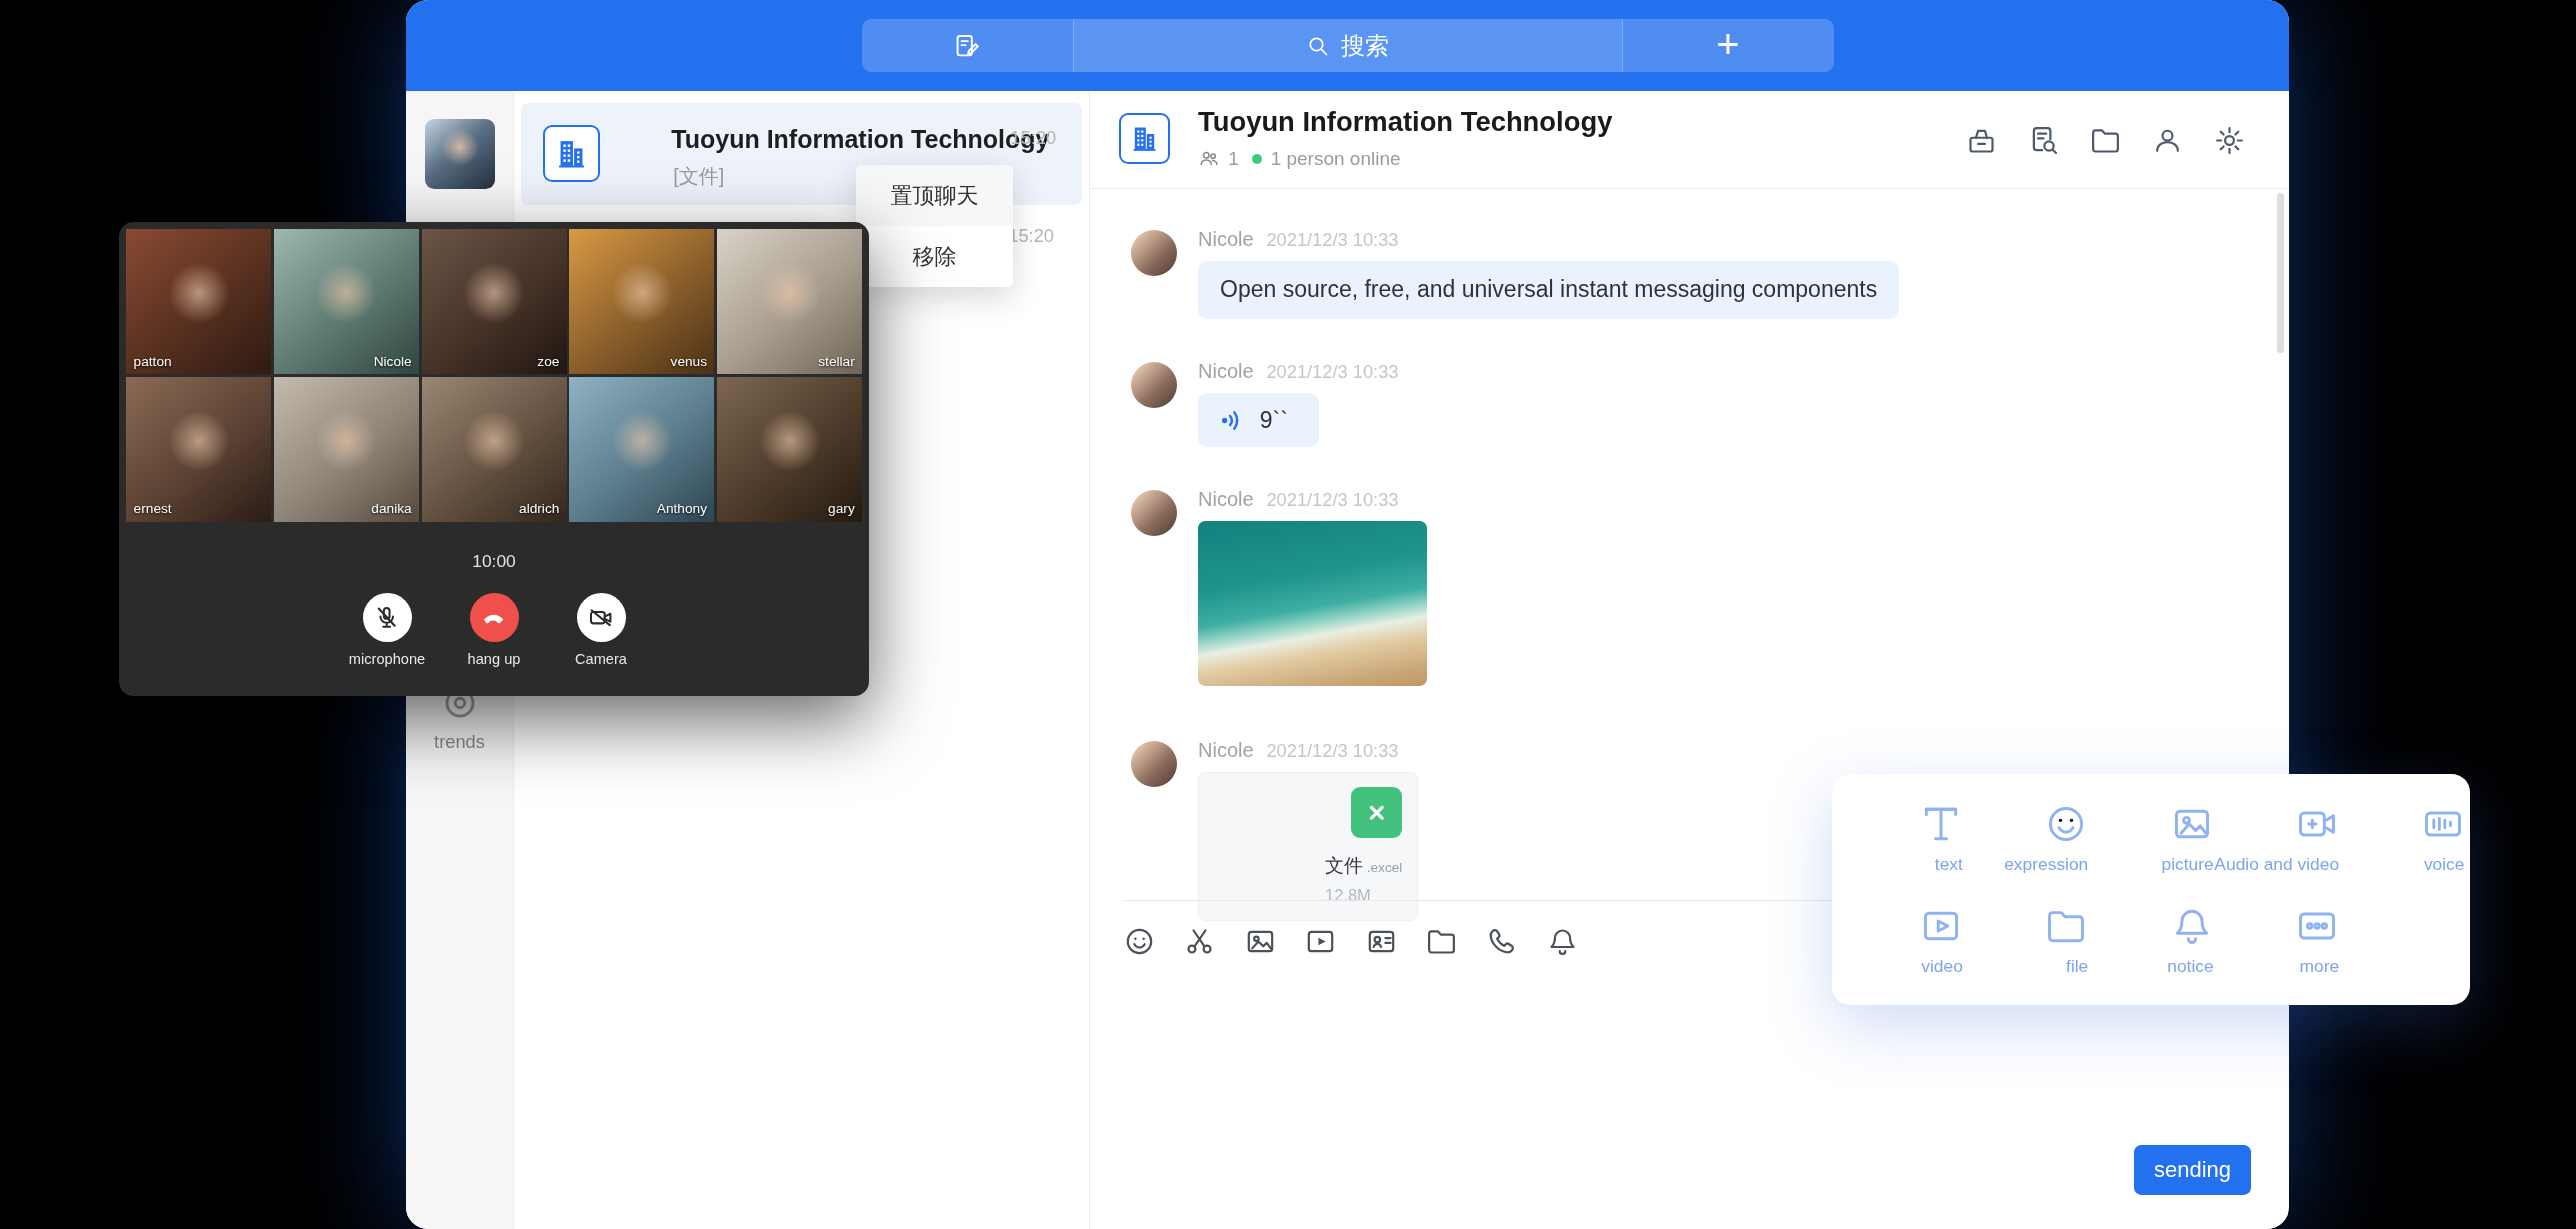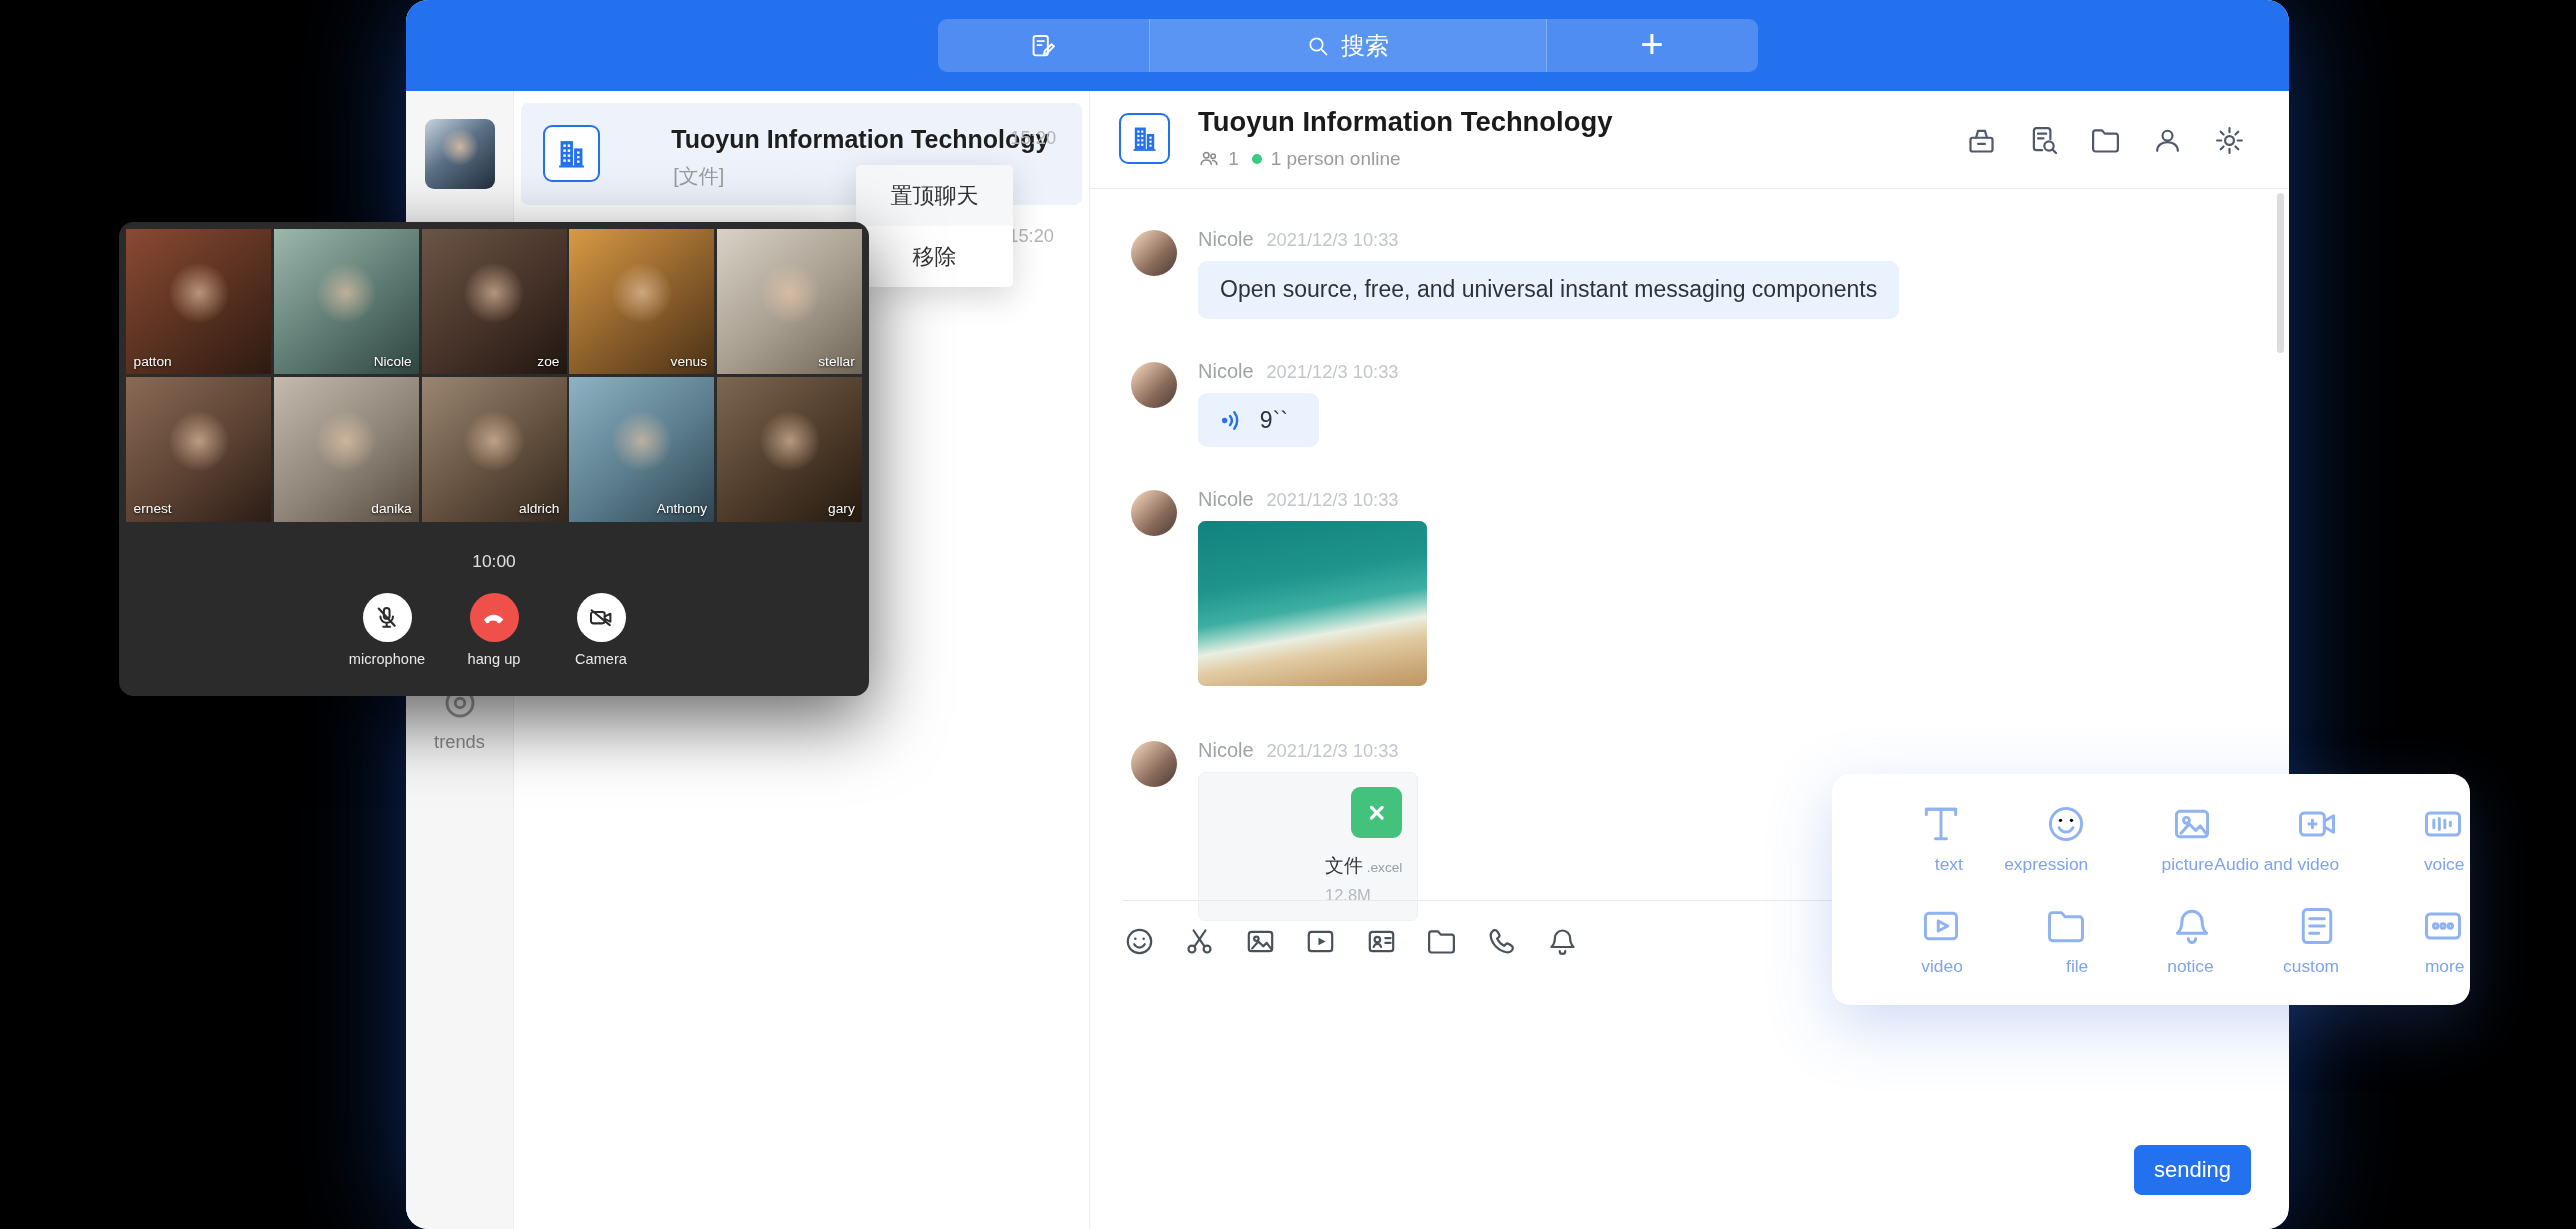--- a/index.html
+++ b/index.html
@@ -4,21 +4,21 @@
 <style>
   * { margin:0; padding:0; box-sizing:border-box; }
   html,body { width:2576px; height:1229px; background:#000; font-family:"Liberation Sans","DejaVu Sans",sans-serif; overflow:hidden; }
 
   
   .app-window { position:absolute; left:406px; top:0; width:1883px; height:1229px; background:#fff;
     border-radius:22px; overflow:hidden; box-shadow:0 0 110px rgba(30,100,230,.45), 0 27.4px 82px rgba(0,0,0,.6); }
 
   
   .topbar { position:absolute; left:0; top:0; right:0; height:91px; background:var(--accent,#2471F0); }
-  .search-group { position:absolute; left:50%; top:19px; transform:translateX(-50%); width:820px; height:53px;
+  .search-group { position:absolute; left:50%; top:19px; transform:translateX(-50%); width:972px; height:53px;
     background:rgba(255,255,255,.20); border-radius:9.1px; display:flex; overflow:hidden; }
   .sg-seg { display:flex; align-items:center; justify-content:center; color:#fff; }
   .sg-left { width:212px; border-right:0.9px solid rgba(255,255,255,.28); cursor:pointer; }
   .sg-mid { flex:1; gap:11px; background:rgba(255,255,255,.07); cursor:pointer; font-size:24px; }
   .sg-right { width:212px; border-left:0.9px solid rgba(255,255,255,.28); cursor:pointer; }
   .sg-right span { font-size:40px; font-weight:300; line-height:1; margin-top:-3.7px; }
   .sg-seg svg { stroke:#fff; fill:none; stroke-width:1.7; stroke-linecap:round; stroke-linejoin:round; }
 
   
   .sidebar { position:absolute; left:0; top:91px; width:108px; bottom:0; background:#F6F6F6; border-right:0.9px solid #ECECEC; }
@@ -517,27 +517,20 @@
   </div>
   <div class="ap-item">
     <svg viewBox="0 0 24 24">
         <path d="M12 4a5.5 5.5 0 0 0-5.5 5.5c0 4-1.5 5.5-2.5 6.5h16c-1-1-2.5-2.5-2.5-6.5A5.5 5.5 0 0 0 12 4z"></path>
         <path d="M10 19a2 2 0 0 0 4 0"></path>
       </svg>
     <span class="ap-label">notice</span>
   </div>
   <div class="ap-item">
     <svg viewBox="0 0 24 24">
-        <rect x="4.5" y="3" width="15" height="18" rx="2"></rect>
-        <path d="M8 8h8M8 12h8M8 16h5"></path>
-      </svg>
-    <span class="ap-label">custom</span>
-  </div>
-  <div class="ap-item">
-    <svg viewBox="0 0 24 24">
         <rect x="3" y="5.5" width="18" height="13" rx="2"></rect>
         <circle cx="8" cy="12" r="1.2"></circle>
         <circle cx="12" cy="12" r="1.2"></circle>
         <circle cx="16" cy="12" r="1.2"></circle>
       </svg>
     <span class="ap-label">more</span>
   </div>
 </div>
 
 

